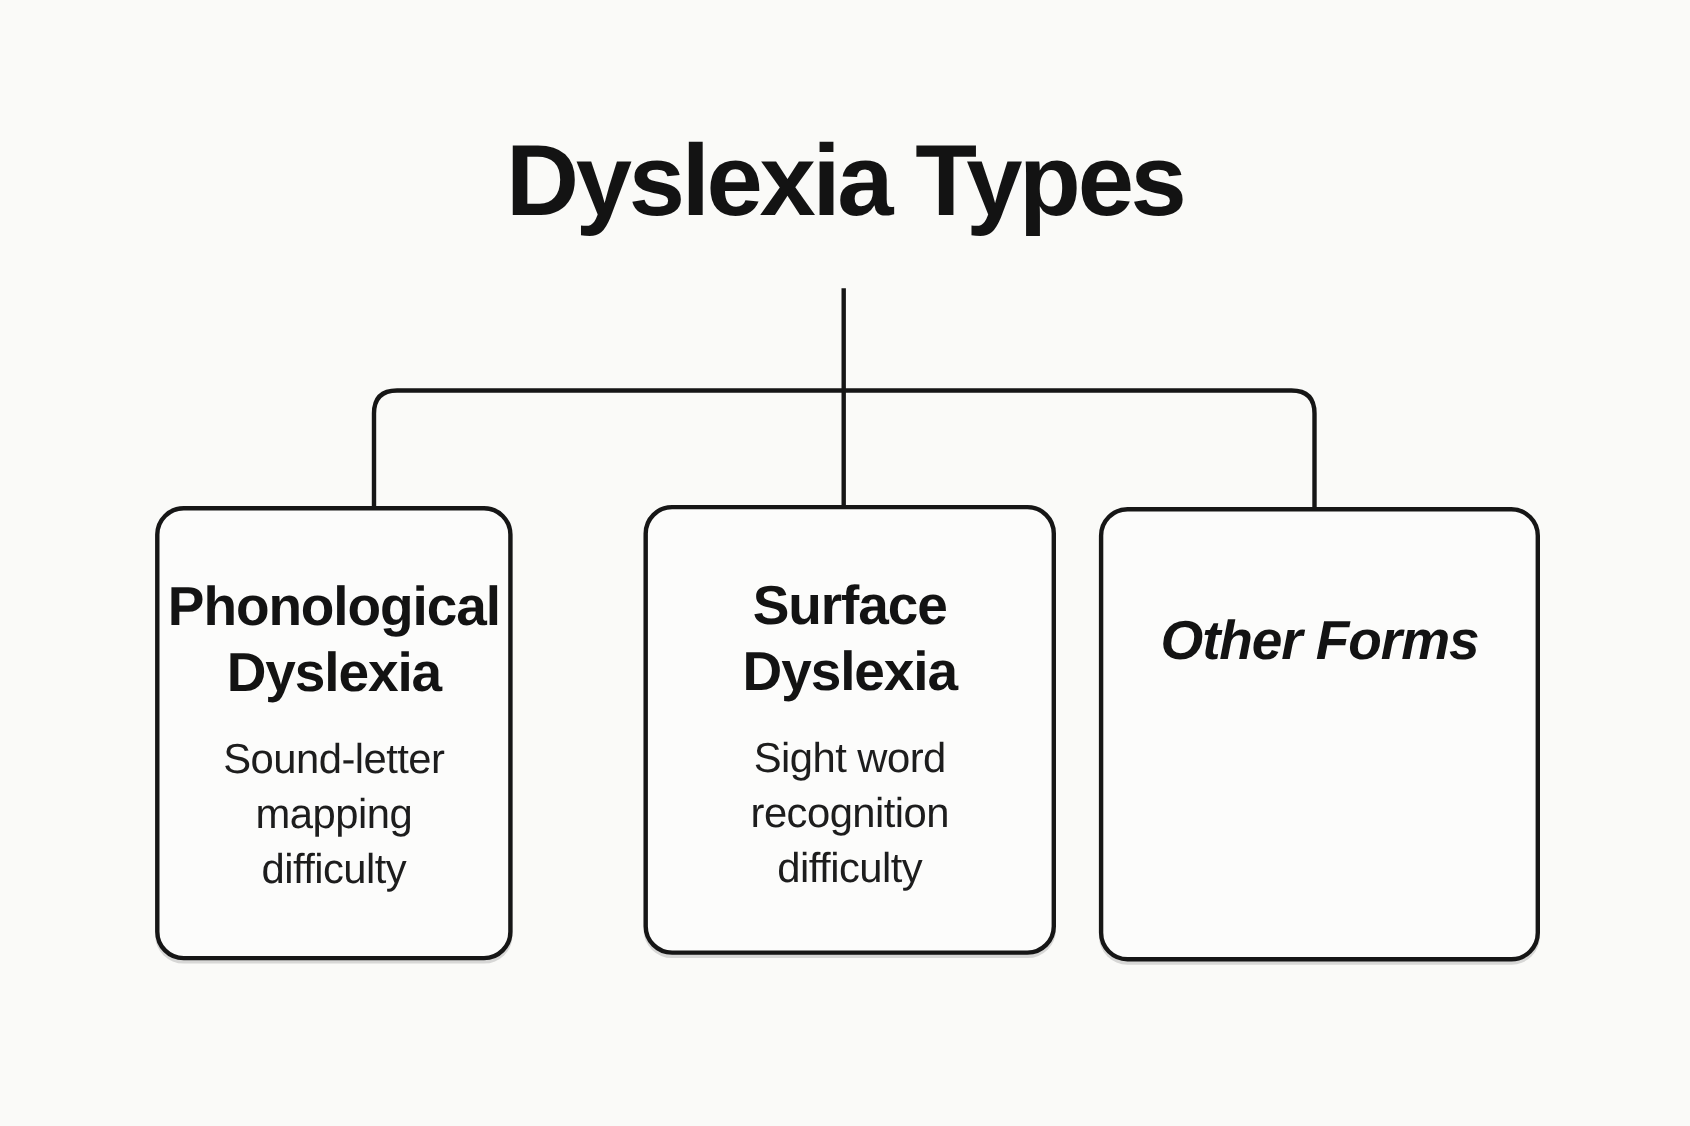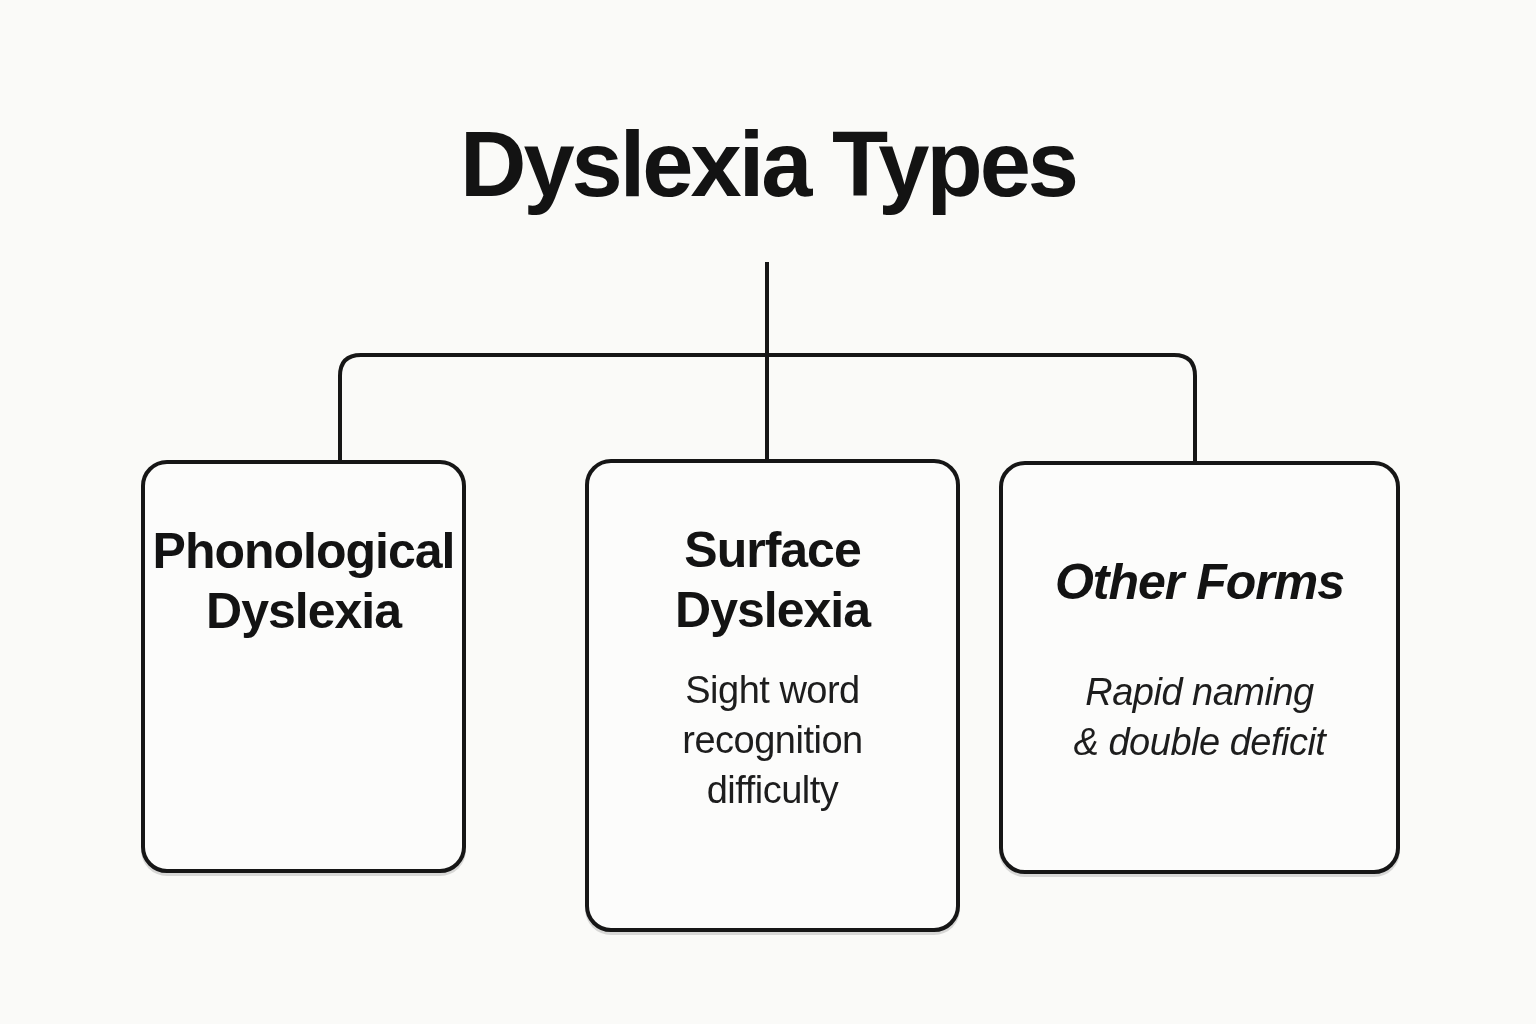--- a/index.html
+++ b/index.html
@@ -47,21 +47,21 @@
     position:absolute;
     background:#fcfcfb;
     border:4px solid var(--line);
     border-radius:26px;
     box-shadow:0 3px 0 rgba(20,20,20,0.15);
     display:flex;
     flex-direction:column;
     align-items:center;
   }
   .card-1{left:141px;top:460px;width:325px;height:413px;}
-  .card-2{left:585px;top:459px;width:375px;height:473px;}
+  .card-2{left:585px;top:459px;width:375px;height:409px;}
   .card-3{left:999px;top:461px;width:401px;height:413px;font-style:italic;}
   .card-heading{
     margin-top:56px;
     height:122px;
     display:flex;
     align-items:center;
     justify-content:center;
     text-align:center;
     font-size:50px;
     line-height:60px;
@@ -89,29 +89,30 @@
   <h1 class="title">Dyslexia Types</h1>
 
   <svg class="connectors" viewBox="0 0 1536 1024" xmlns="http://www.w3.org/2000/svg">
     <path d="M767 262 L767 462"></path>
     <path d="M340 463 L340 376 Q340 355 361 355 L1174 355 Q1195 355 1195 376 L1195 463"></path>
   </svg>
 
   <section class="card card-1">
     <h2 class="card-heading">Phonological
 Dyslexia</h2>
+    <p class="card-body">Sound-letter
+mapping
+difficulty</p>
   </section>
 
   <section class="card card-2">
     <h2 class="card-heading">Surface
 Dyslexia</h2>
     <p class="card-body">Sight word
 recognition
 difficulty</p>
   </section>
 
   <section class="card card-3">
     <h2 class="card-heading">Other Forms</h2>
-    <p class="card-body">Rapid naming
-&amp; double deficit</p>
   </section>
 
 </div>
 
 </body></html>

